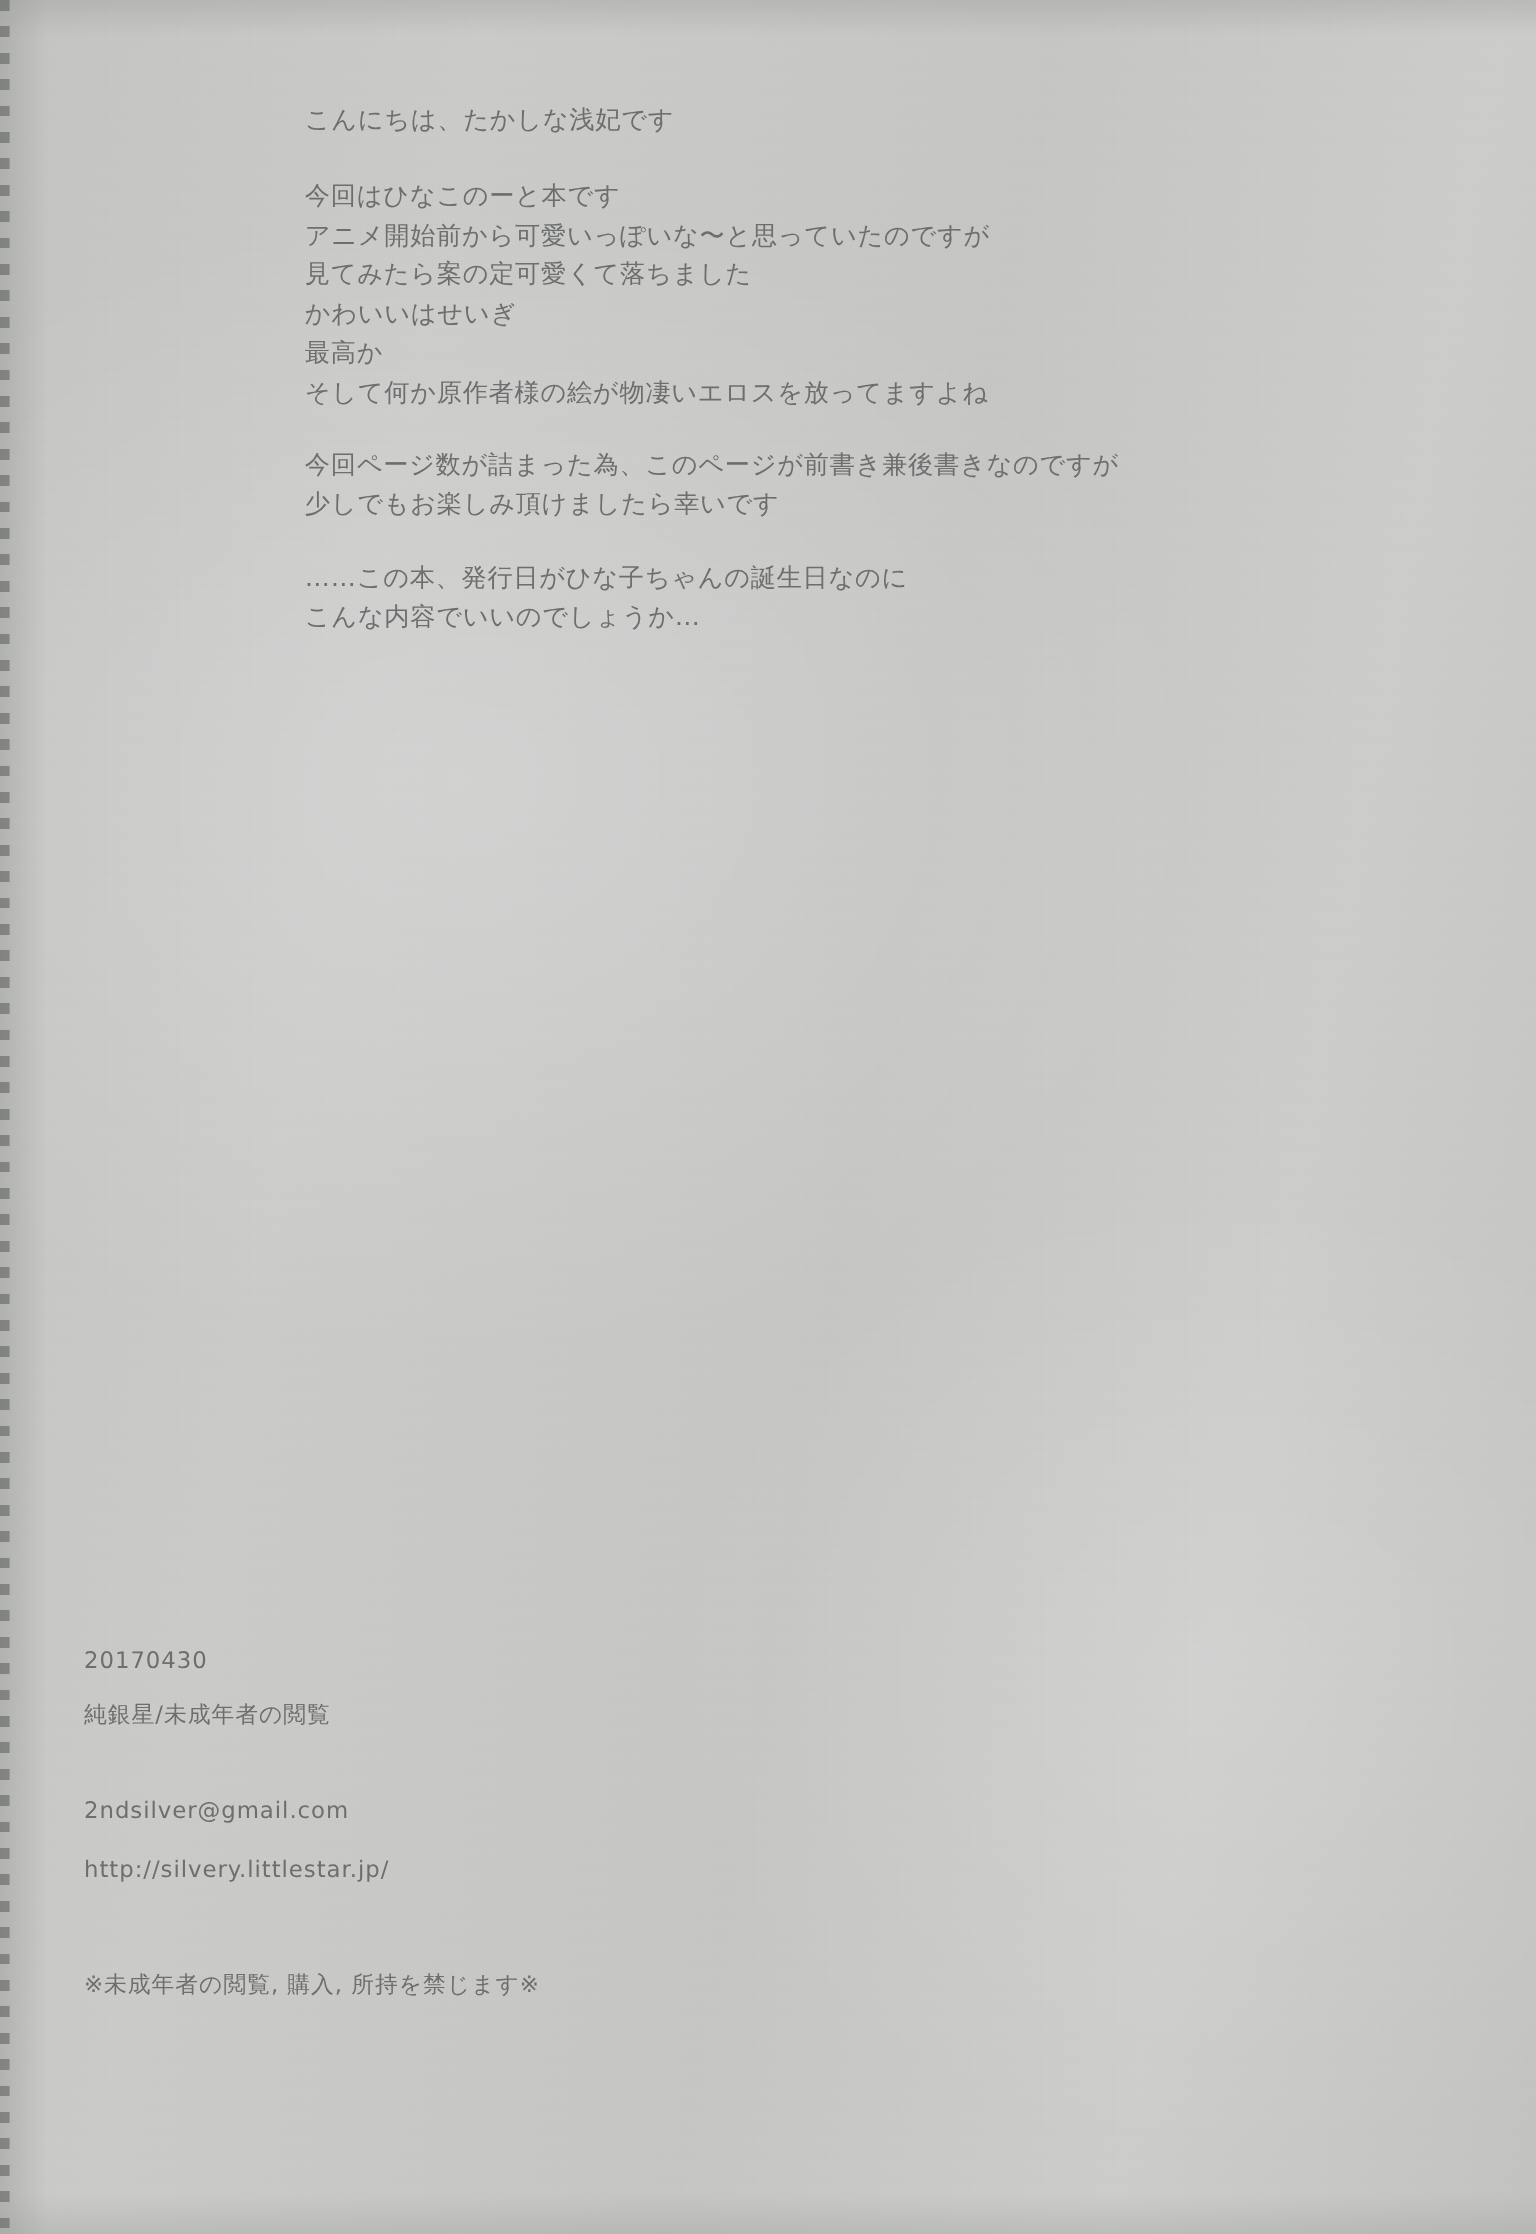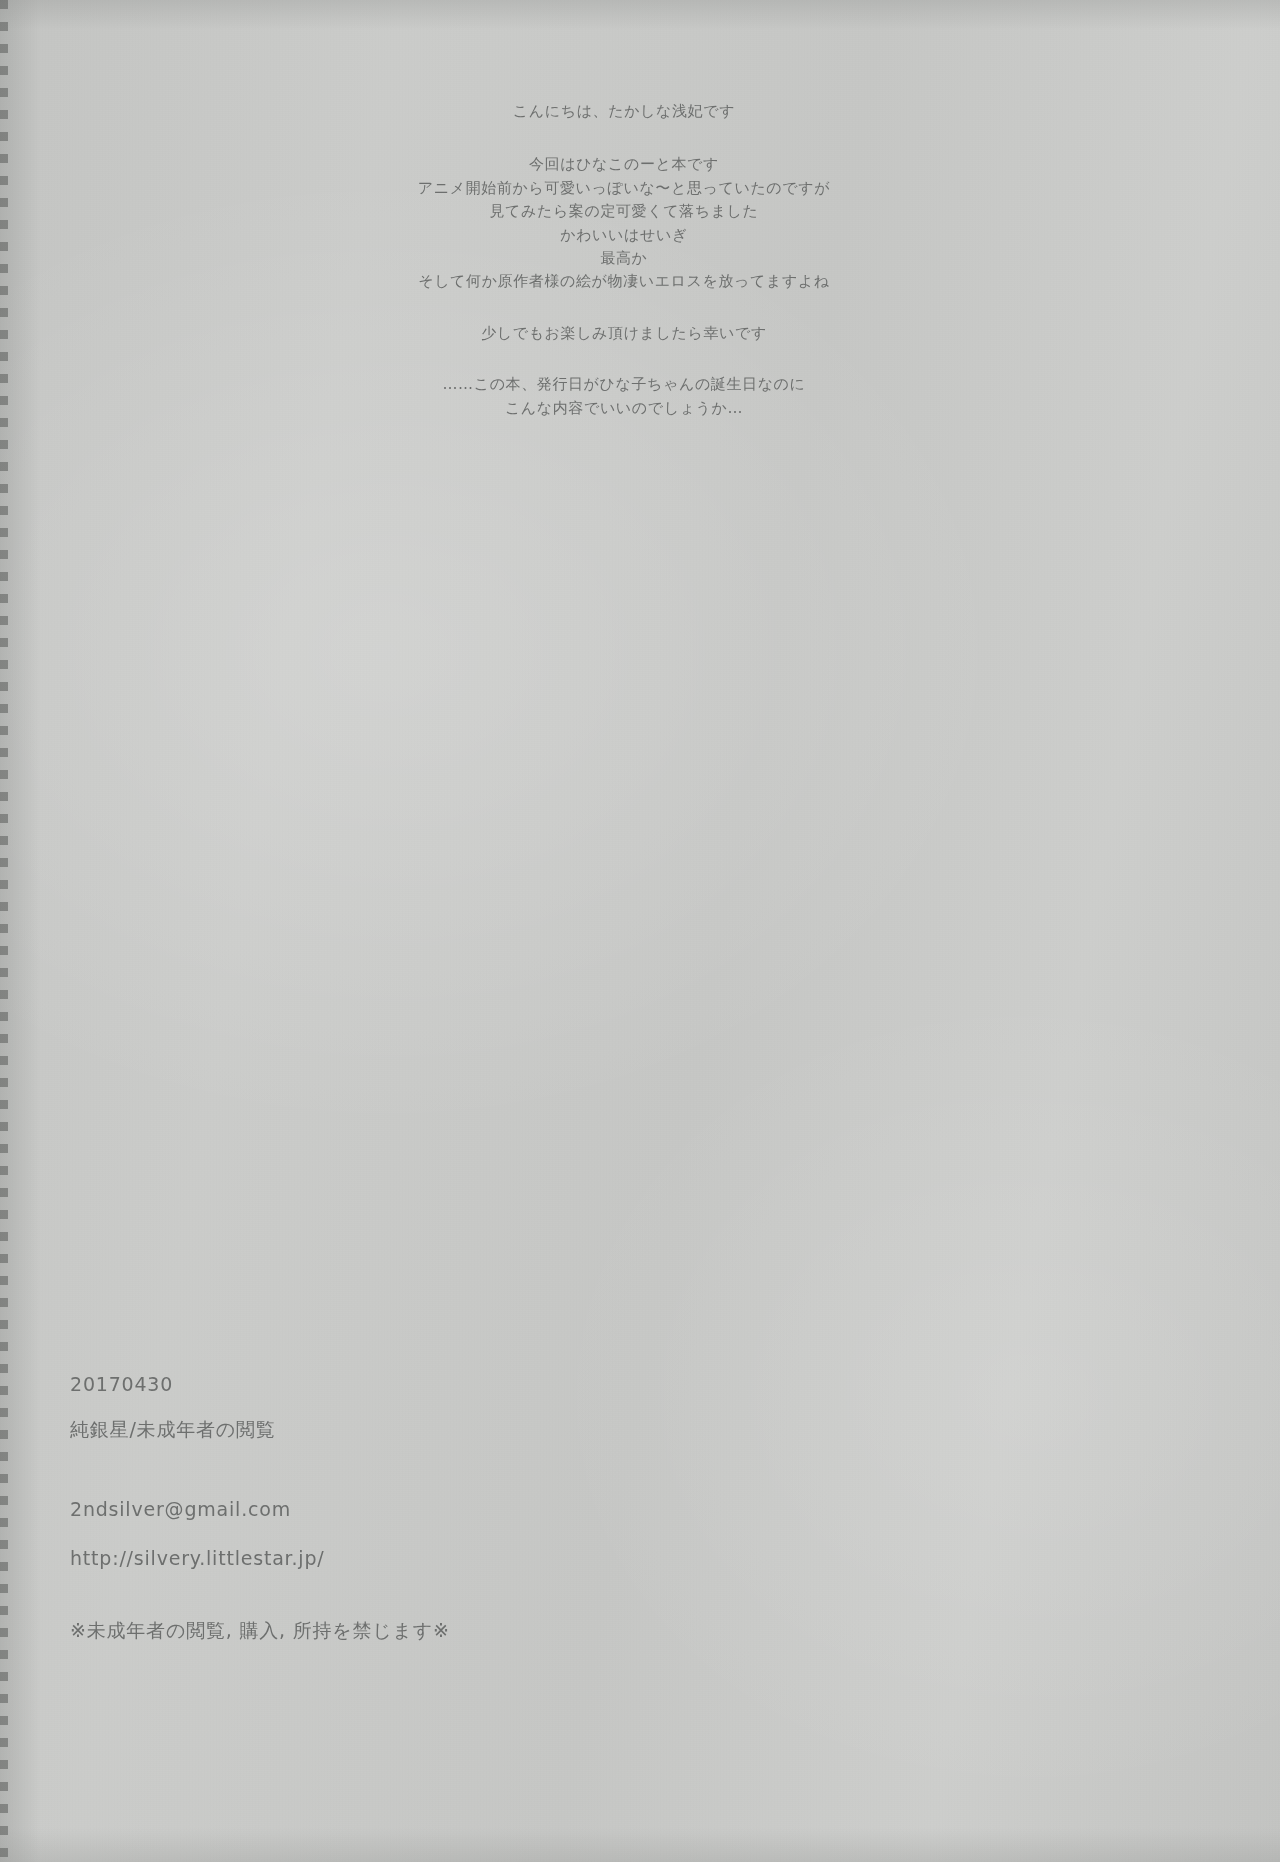--- a/index.html
+++ b/index.html
@@ -68,25 +68,25 @@
     left: 0; bottom: 0;
     width: 100%; height: 34px;
     background: linear-gradient(0deg, rgba(150,152,150,0.30), rgba(150,152,150,0));
     pointer-events: none;
   }
 
   
   .afterword {
     position: absolute;
     right: 286px;
-    top: 100px;
+    top: 84px;
     width: 740px;
-    text-align: center;
+    text-align: left;
     color: #6d6f6e;
-    font-size: 15px;
+    font-size: 21px;
     line-height: 1.56;
     letter-spacing: 0.6px;
     white-space: nowrap;
   }
   .afterword .para {
     margin: 0 0 0 0;
   }
   .afterword .gap-lg { height: 30px; }
   .afterword .gap-md { height: 28px; }
   .afterword .line { display: block; }
@@ -99,21 +99,21 @@
     color: #6d6f6e;
     font-size: 19px;
     line-height: 1.5;
     letter-spacing: 0.8px;
   }
   .colophon .date { display: block; margin-bottom: 16px; }
   .colophon .circle { display: block; margin-bottom: 52px; }
   .colophon .contact-line { display: block; margin-bottom: 20px; }
   .colophon .notice {
     display: block;
-    margin-top: 44px;
+    margin-top: 68px;
   }
 </style>
 </head>
 <body>
 
 <div class="page">
   <div class="grain"></div>
   <div class="edge-shade-left"></div>
   <div class="edge-shade-top"></div>
   <div class="edge-shade-bottom"></div>
@@ -131,20 +131,21 @@
       <span class="line">アニメ開始前から可愛いっぽいな〜と思っていたのですが</span>
       <span class="line">見てみたら案の定可愛くて落ちました</span>
       <span class="line">かわいいはせいぎ</span>
       <span class="line">最高か</span>
       <span class="line">そして何か原作者様の絵が物凄いエロスを放ってますよね</span>
     </div>
 
     <div class="gap-md"></div>
 
     <div class="para">
+      <span class="line">今回ページ数が詰まった為、このページが前書き兼後書きなのですが</span>
       <span class="line">少しでもお楽しみ頂けましたら幸いです</span>
     </div>
 
     <div class="gap-md"></div>
 
     <div class="para">
       <span class="line">……この本、発行日がひな子ちゃんの誕生日なのに</span>
       <span class="line">こんな内容でいいのでしょうか…</span>
     </div>
   </div>

